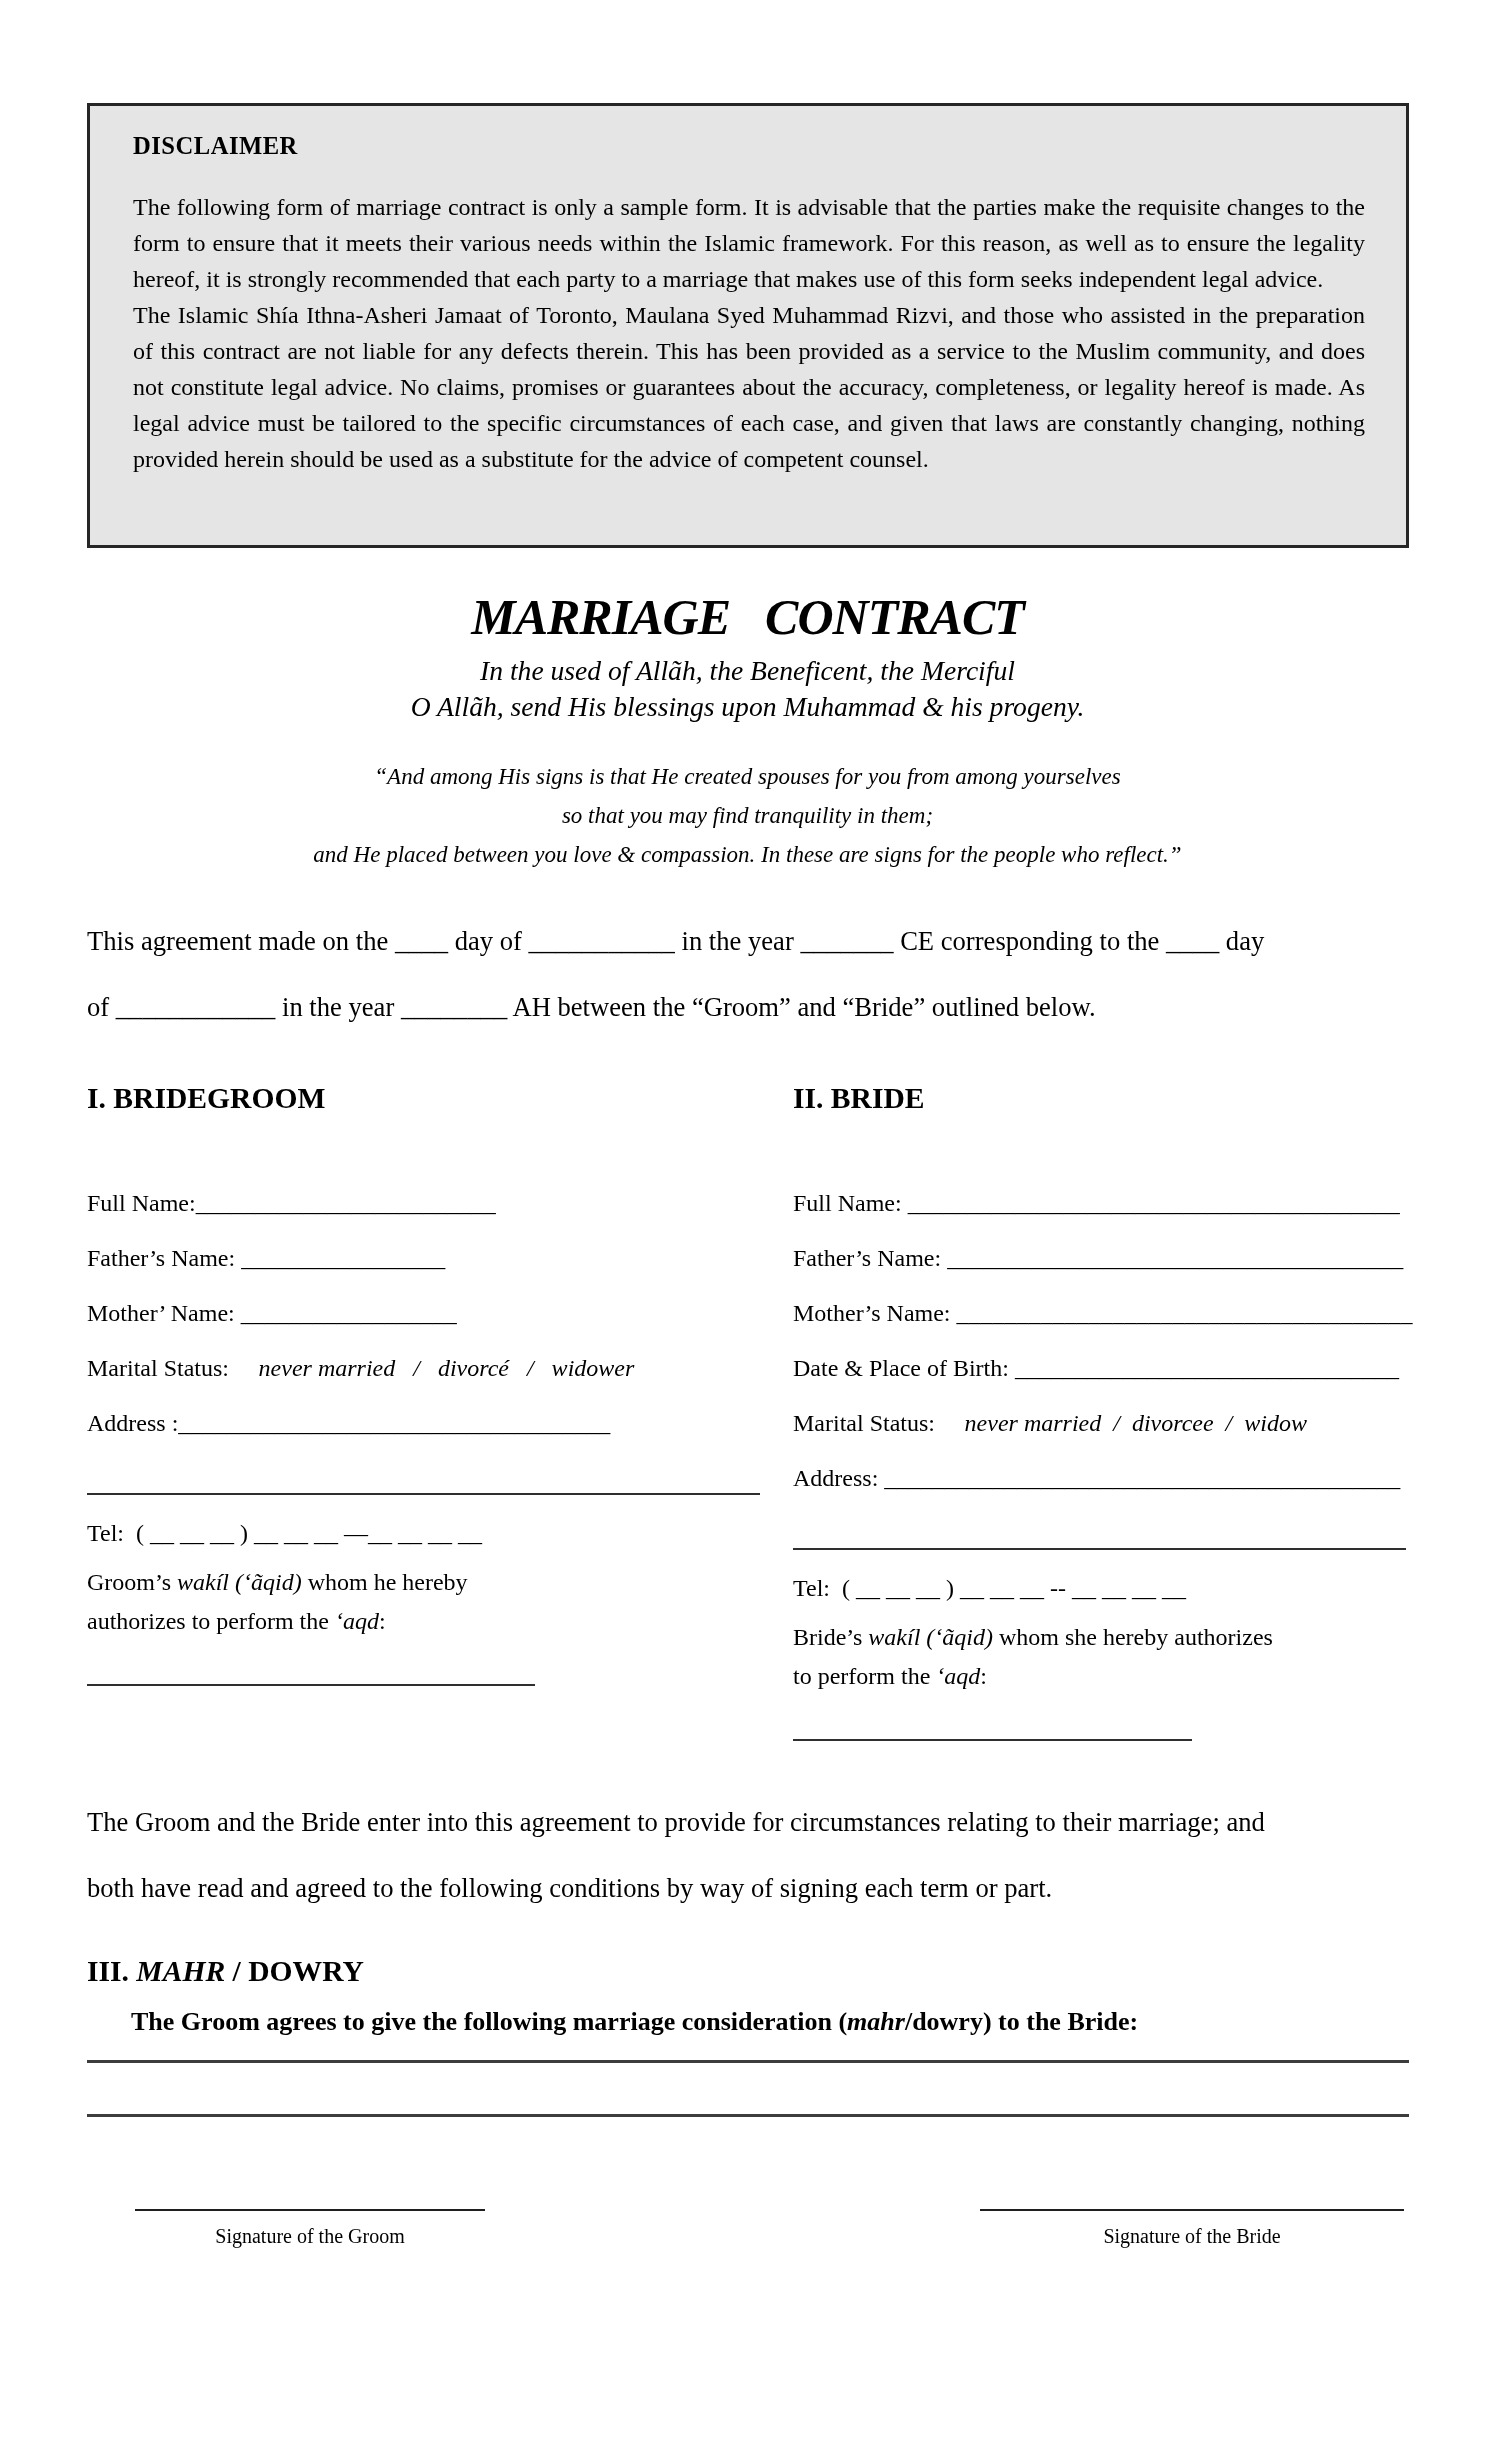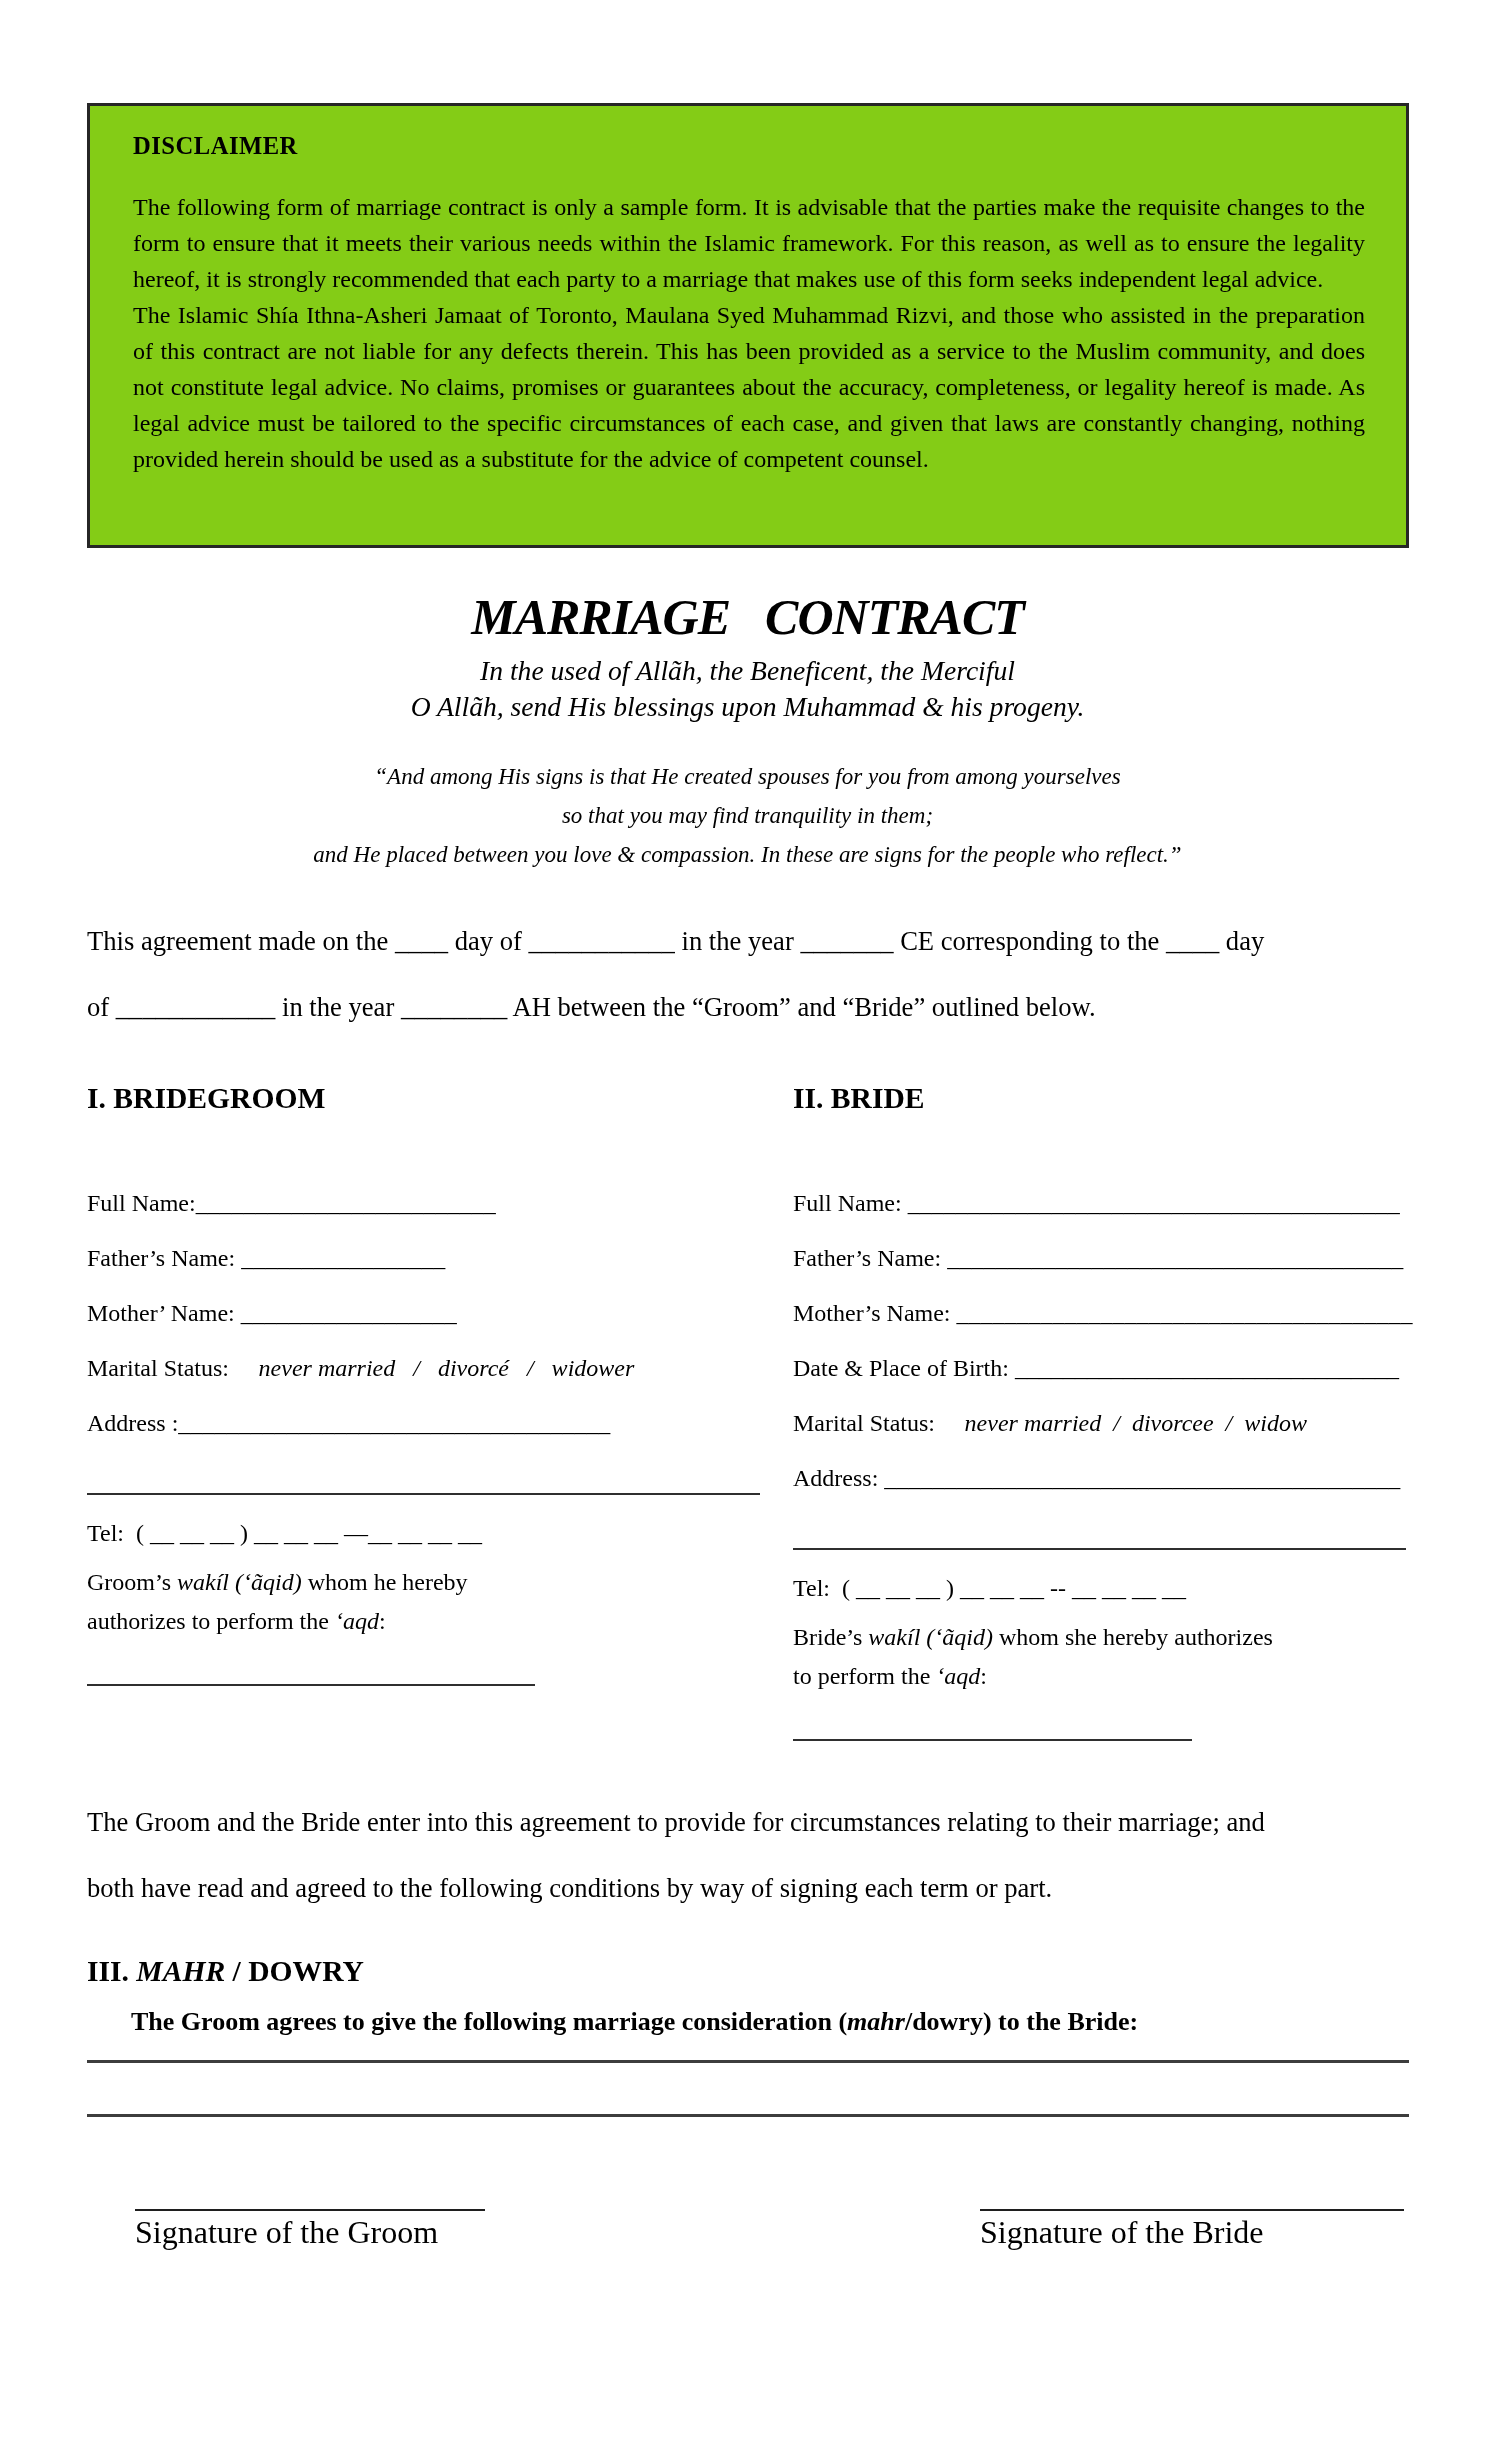--- a/index.html
+++ b/index.html
@@ -1,21 +1,21 @@
 <!DOCTYPE html>
 <html><head>
 <meta charset="utf-8">
 <style>
   html,body{margin:0;padding:0;background:#ffffff;}
   body{font-family:"Liberation Serif","DejaVu Serif",serif;color:#000;}
   .page{position:relative;width:1495px;height:2463px;background:#ffffff;overflow:hidden;}
 
   
   .disclaimer{position:absolute;left:87px;top:103px;width:1322px;height:445px;
-    background:#84cc16;border:3px solid #262626;box-sizing:border-box;
+    background:#e5e5e5;border:3px solid #262626;box-sizing:border-box;
     padding:17.7px 41px 0 43px;}
   .disclaimer h2{font-size:24.6px;font-weight:bold;margin:7.9px 0 0 0;letter-spacing:0.5px;}
   .disclaimer p{font-size:24px;line-height:36px;text-align:justify;margin:0;}
   .disclaimer p.first{margin-top:29.6px;}
 
   
   .title{position:absolute;left:0;top:588px;width:100%;margin:0;text-align:center;
     font-size:50px;font-style:italic;font-weight:bold;word-spacing:23.6px;letter-spacing:-1px;}
   .invocation{position:absolute;left:0;top:653px;width:100%;text-align:center;
     font-style:italic;font-size:27.6px;line-height:36px;}
@@ -59,21 +59,21 @@
   .mahr-sub{position:absolute;left:131px;top:2007px;font-size:26px;font-weight:bold;}
   .rule{position:absolute;left:87px;width:1322px;height:0;border-bottom:3px solid #3d3d3d;}
   .rule.r1{top:2060px;}
   .rule.r2{top:2114px;}
 
   
   .sig{position:absolute;top:2179px;}
   .sig.sig-groom{left:135px;width:350px;}
   .sig.sig-bride{left:980px;width:424px;}
   .sig .sig-line{height:29.6px;border-bottom:2px solid #1f1f1f;}
-  .sig .sig-label{font-size:32px;margin-top:3px;}
+  .sig .sig-label{font-size:20px;margin-top:14px;text-align:center;}
 </style>
 </head>
 <body>
 
 <div class="page">
 
   <section class="disclaimer">
     <h2>DISCLAIMER</h2>
     <p class="first">The following form of marriage contract is only a sample form. It is advisable that the parties make the requisite changes to the form to ensure that it meets their various needs within the Islamic framework. For this reason, as well as to ensure the legality hereof, it is strongly recommended that each party to a marriage that makes use of this form seeks independent legal advice.</p>
     <p>The Islamic Shía Ithna-Asheri Jamaat of Toronto, Maulana Syed Muhammad Rizvi, and those who assisted in the preparation of this contract are not liable for any defects therein. This has been provided as a service to the Muslim community, and does not constitute legal advice. No claims, promises or guarantees about the accuracy, completeness, or legality hereof is made. As legal advice must be tailored to the specific circumstances of each case, and given that laws are constantly changing, nothing provided herein should be used as a substitute for the advice of competent counsel.</p>

